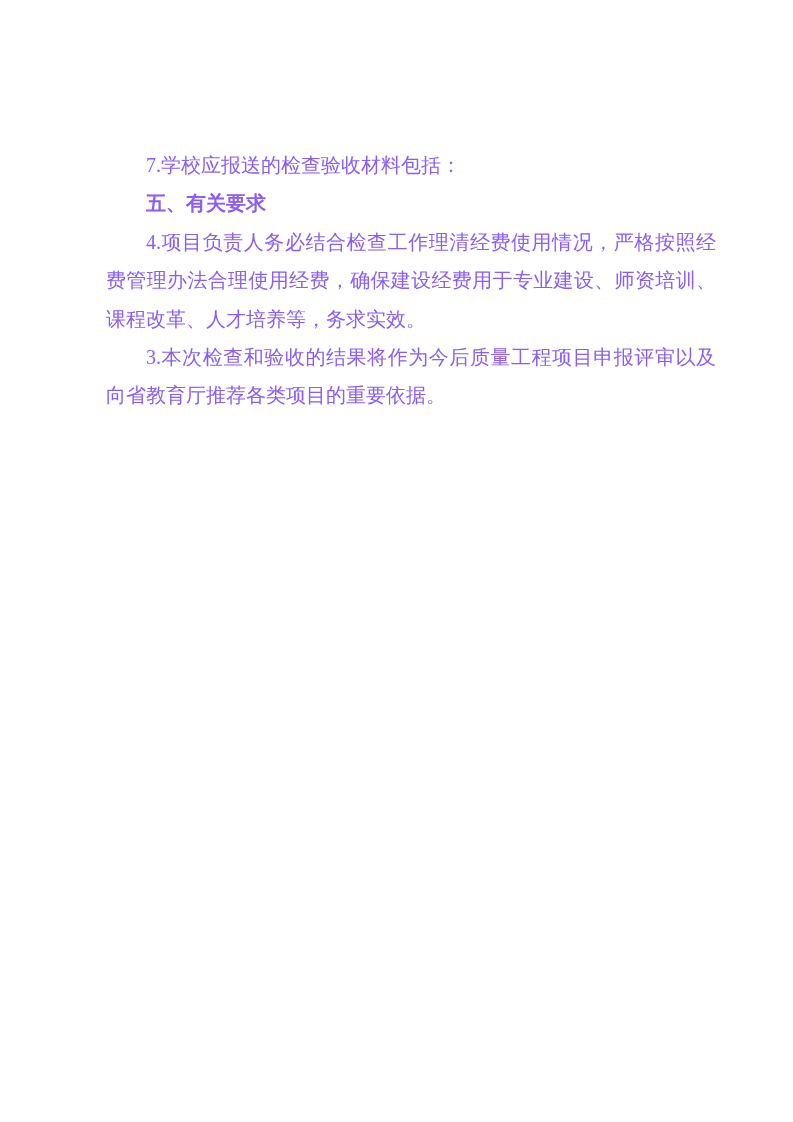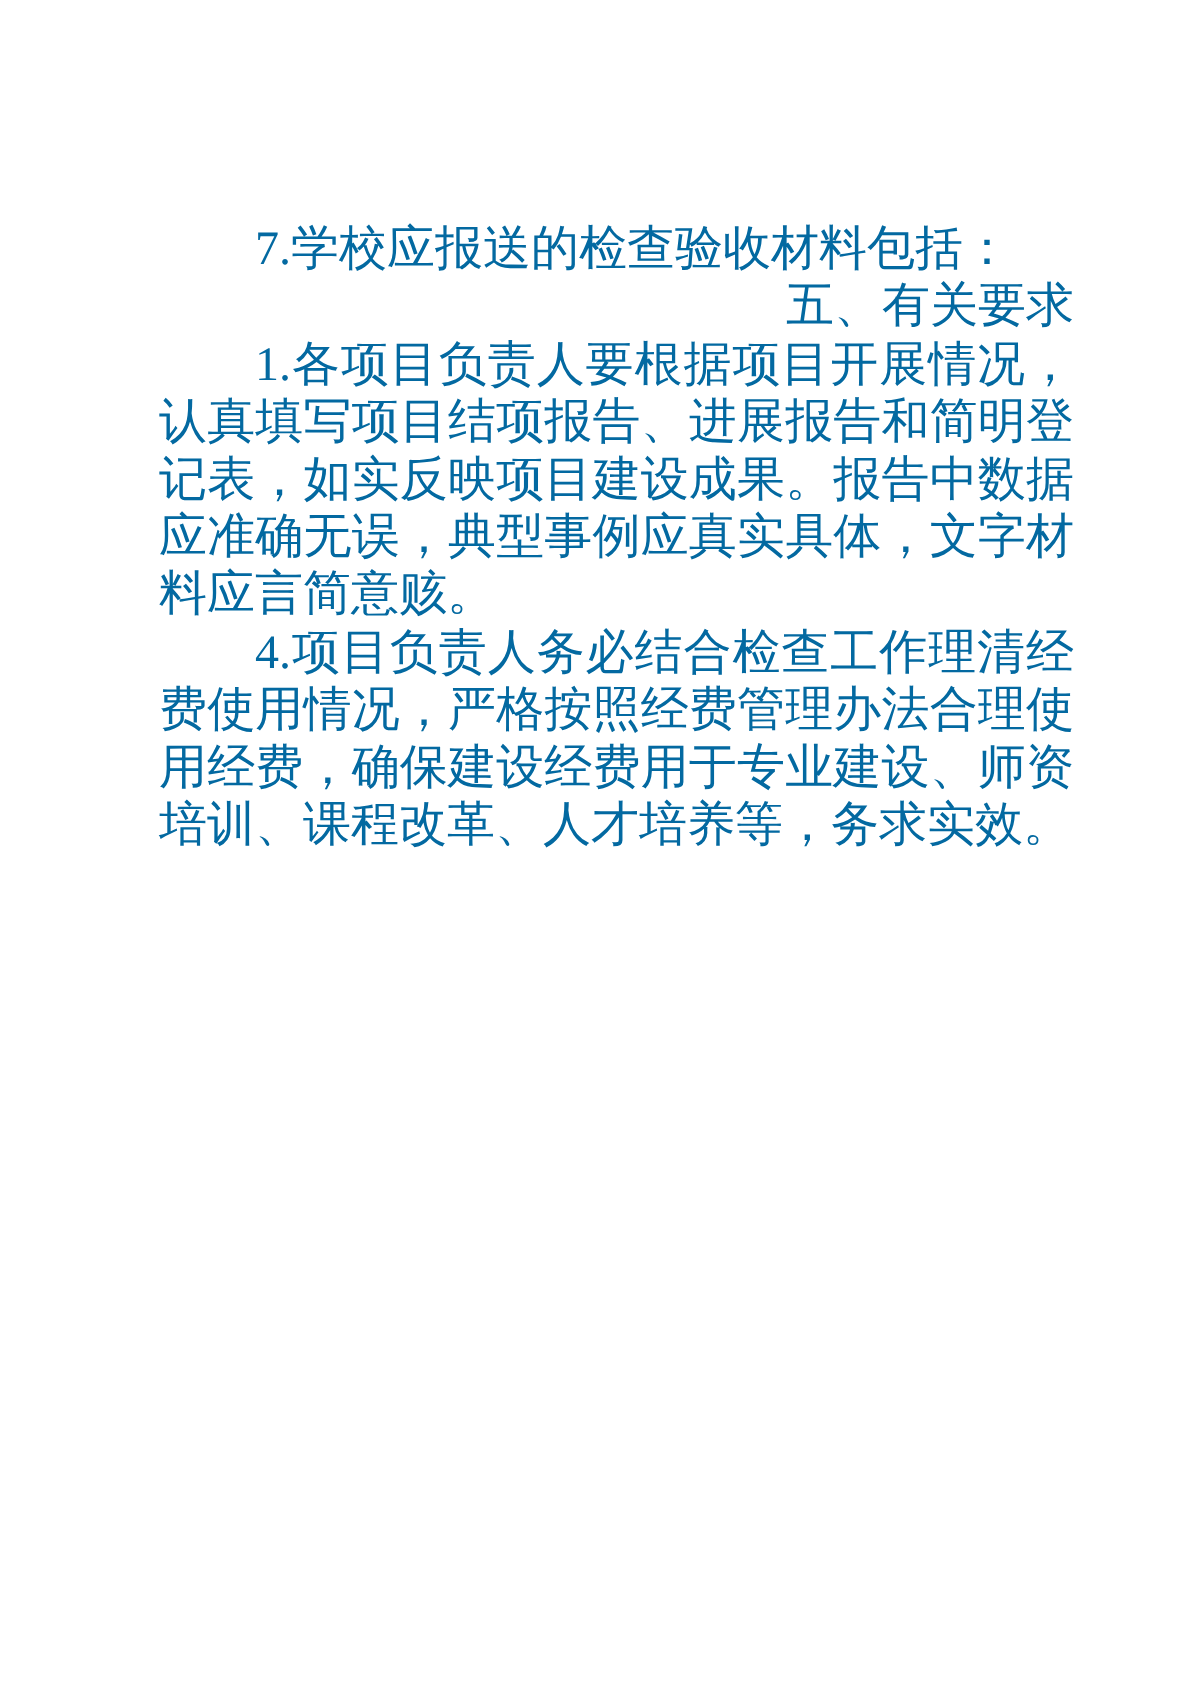--- a/index.html
+++ b/index.html
@@ -13,39 +13,39 @@
     height: 1122px;
     background: #ffffff;
     overflow: hidden;
   }
   .content {
     position: absolute;
     left: 106px;
     top: 146px;
     width: 610px;
     font-family: "Liberation Serif", serif;
-    font-size: 32px;
+    font-size: 20px;
     line-height: 38.4px;
-    color: #0369a1;
+    color: #8b5cf6;
     text-align: justify;
   }
   .content p {
     margin: 0;
     padding: 0;
     text-indent: 2em;
   }
   .content p.heading {
     font-family: "Liberation Sans", sans-serif;
-    font-weight: 400;
-    text-align: right;
+    font-weight: 700;
+    text-align: left;
   }
 </style>
 </head>
 <body>
 
 <div class="page">
   <div class="content">
     <p class="body">7.学校应报送的检查验收材料包括：</p>
     <p class="heading">五、有关要求</p>
-    <p class="body">1.各项目负责人要根据项目开展情况，认真填写项目结项报告、进展报告和简明登记表，如实反映项目建设成果。报告中数据应准确无误，典型事例应真实具体，文字材料应言简意赅。</p>
     <p class="body">4.项目负责人务必结合检查工作理清经费使用情况，严格按照经费管理办法合理使用经费，确保建设经费用于专业建设、师资培训、课程改革、人才培养等，务求实效。</p>
+    <p class="body">3.本次检查和验收的结果将作为今后质量工程项目申报评审以及向省教育厅推荐各类项目的重要依据。</p>
   </div>
 </div>
 
 </body></html>

